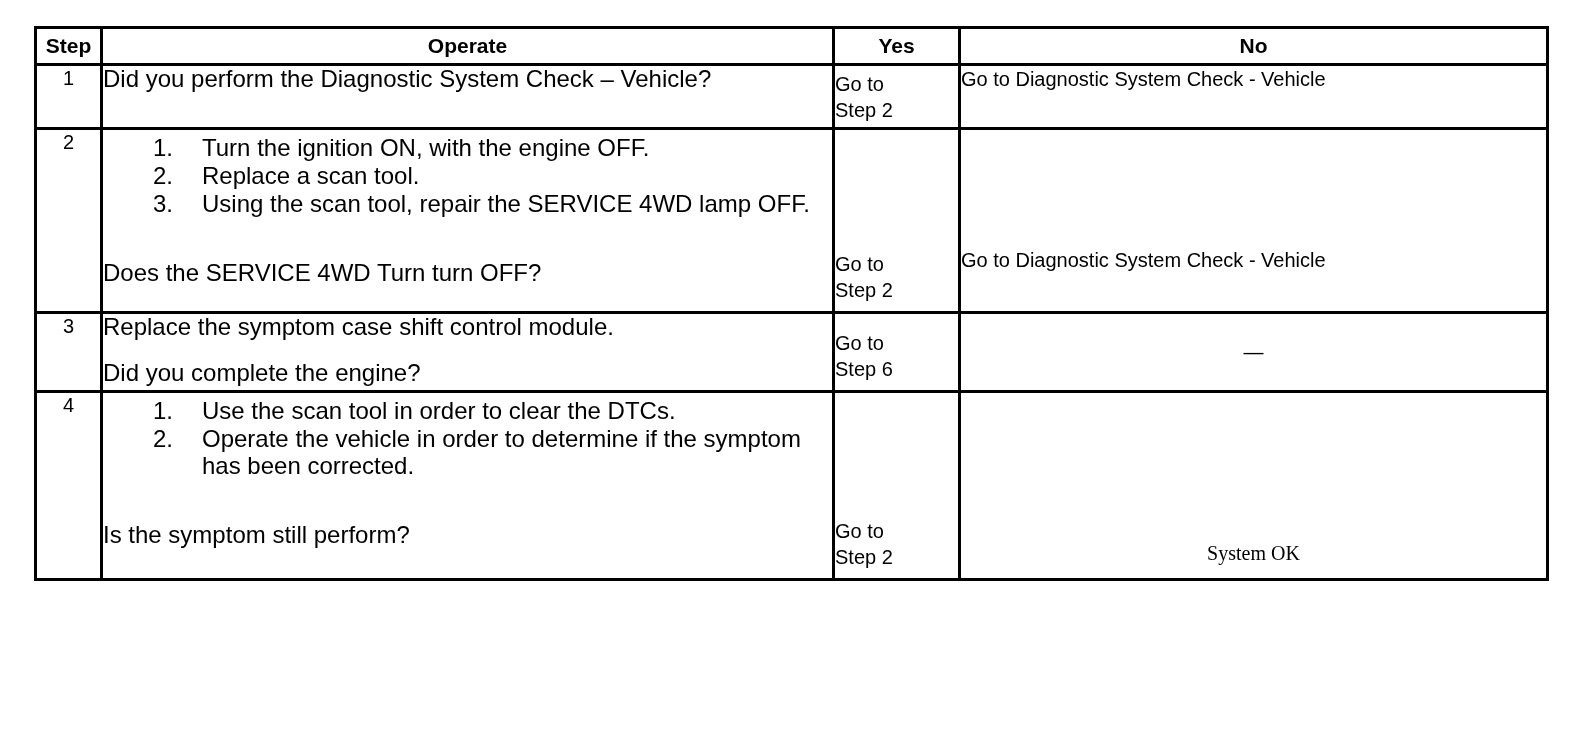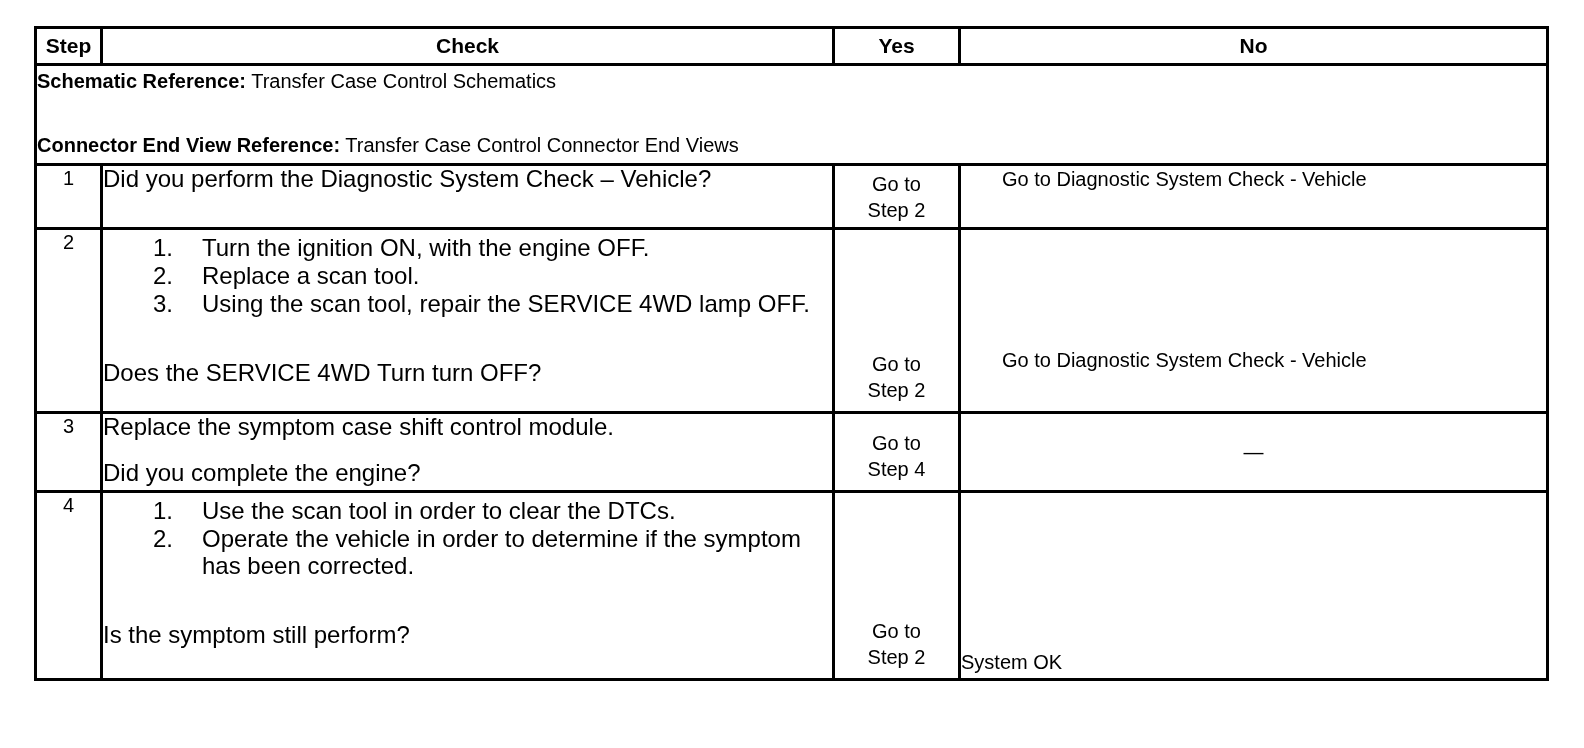--- a/index.html
+++ b/index.html
@@ -102,78 +102,66 @@
     top: 0;
     width: 36px;
     text-align: left;
   }
 
   .spacer-sm { height: 20px; }
   .spacer-md { height: 42px; }
 
   
   .yes {
-    text-align: center;
     font-size: 20px;
     line-height: 26px;
     padding: 4px 2px;
     vertical-align: top;
   }
   .yes.bottom { vertical-align: bottom; padding-bottom: 8px; }
   .yes.mid    { vertical-align: middle; }
 
   
   .no {
     font-size: 20px;
     line-height: 26px;
     padding: 4px 6px 4px 7px;
     vertical-align: top;
   }
   .no.left-top    { text-align: left;   vertical-align: top; }
   .no.left-bottom { text-align: left;   vertical-align: bottom; padding-bottom: 38px; }
   .no.ctr-mid     { text-align: center; vertical-align: middle; }
-  .no.ctr-bottom  { vertical-align: bottom; padding-bottom: 3px; }
-
-  .nowrap { white-space: nowrap; padding-left: 41px; }
+  .no.ctr-bottom  { text-align: center; vertical-align: bottom; padding-bottom: 12px; font-family: Liberation Serif, serif; }
+
+  .nowrap { white-space: nowrap; }
 </style>
 </head>
 <body>
 
 <div class="page">
 
   <table class="diag">
     <colgroup>
       <col class="c-step">
       <col class="c-action">
       <col class="c-yes">
       <col class="c-no">
     </colgroup>
 
     <thead>
       <tr>
         <th class="hdr">Step</th>
-        <th class="hdr">Check</th>
+        <th class="hdr">Operate</th>
         <th class="hdr">Yes</th>
         <th class="hdr">No</th>
       </tr>
     </thead>
 
     <tbody>
 
-      <tr>
-        <td class="refcell" colspan="4">
-          <div class="ref-line">
-            <span class="lbl">Schematic Reference:</span><span> Transfer Case Control Schematics</span>
-          </div>
-          <div class="ref-gap"></div>
-          <div class="ref-line">
-            <span class="lbl">Connector End View Reference:</span><span> Transfer Case Control Connector End Views</span>
-          </div>
-        </td>
-      </tr>
 
       <tr style="height:64px;">
         <td class="stepnum">1</td>
         <td class="action">
           <div class="plain">Did you perform the Diagnostic System Check – Vehicle?</div>
         </td>
         <td class="yes mid">
           <div>Go to</div>
           <div>Step 2</div>
         </td>
@@ -213,21 +201,21 @@
 
       <tr style="height:79px;">
         <td class="stepnum">3</td>
         <td class="action">
           <div class="plain">Replace the symptom case shift control module.</div>
           <div class="spacer-sm"></div>
           <div class="plain">Did you complete the engine?</div>
         </td>
         <td class="yes bottom">
           <div>Go to</div>
-          <div>Step 4</div>
+          <div>Step 6</div>
         </td>
         <td class="no ctr-mid">
           <span>—</span>
         </td>
       </tr>
 
       <tr style="height:188px;">
         <td class="stepnum">4</td>
         <td class="action">
           <ol class="steplist">

